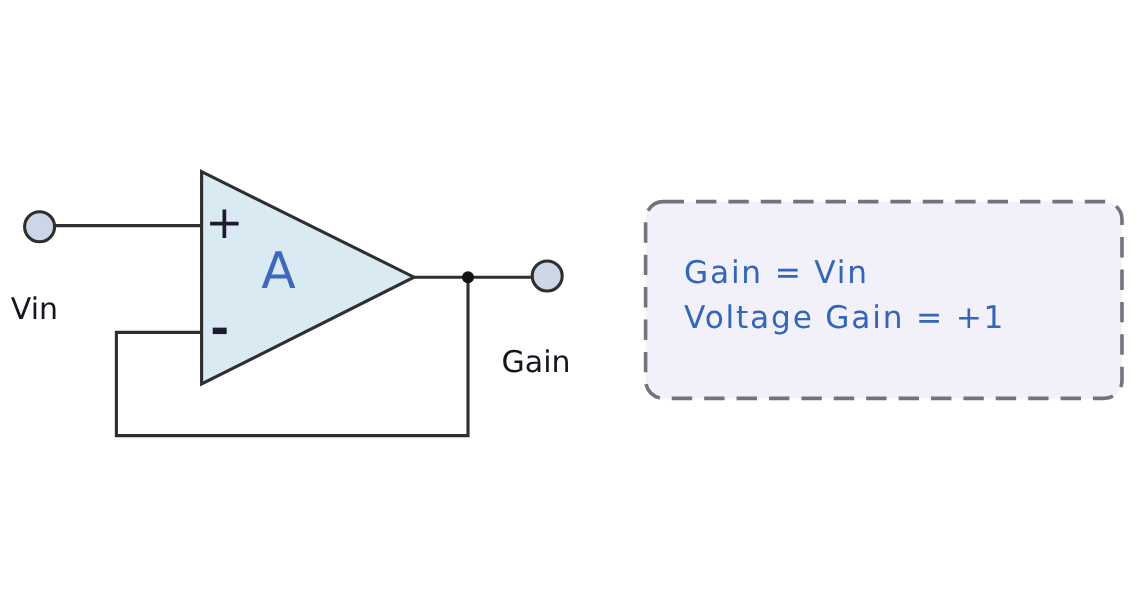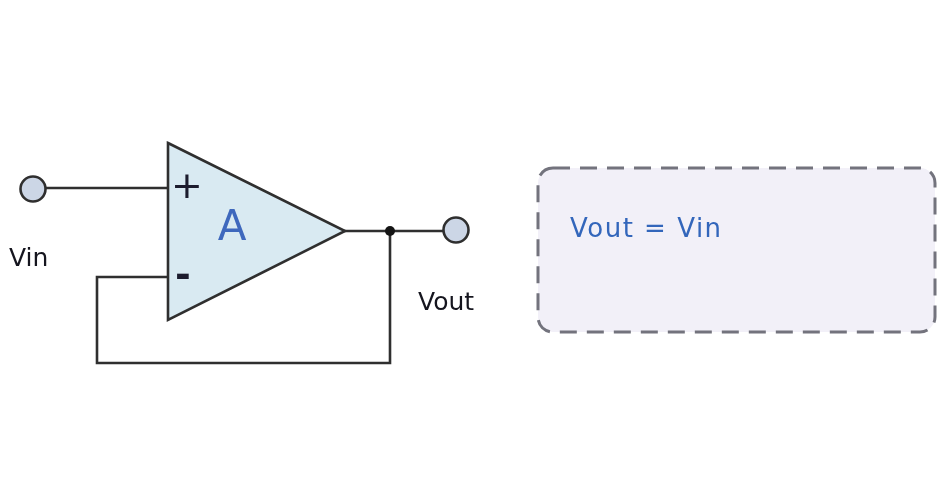--- a/index.html
+++ b/index.html
@@ -98,25 +98,26 @@
 
     <circle cx="456" cy="230" r="12.5" class="shape-outline" fill="#ccd6e6"></circle>
 
     <circle cx="390" cy="231" r="5" fill="#141414"></circle>
 
     <rect x="538" y="168" width="397" height="164" rx="15" ry="15" class="note-rect" fill="#f2f0f8"></rect>
   </svg>
 
   <div class="label" id="vin-label">Vin</div>
 
-  <div class="label" id="vout-label">Vout</div>
+  <div class="label" id="vout-label">Gain</div>
 
   <div id="plus-label">+</div>
 
   <div id="minus-label">-</div>
 
   <div id="opamp-label">A</div>
 
   <div id="note-text">
-    <div>Vout = Vin</div>
+    <div>Gain = Vin</div>
+    <div>Voltage Gain = +1</div>
   </div>
 
 </div>
 
 </body></html>

